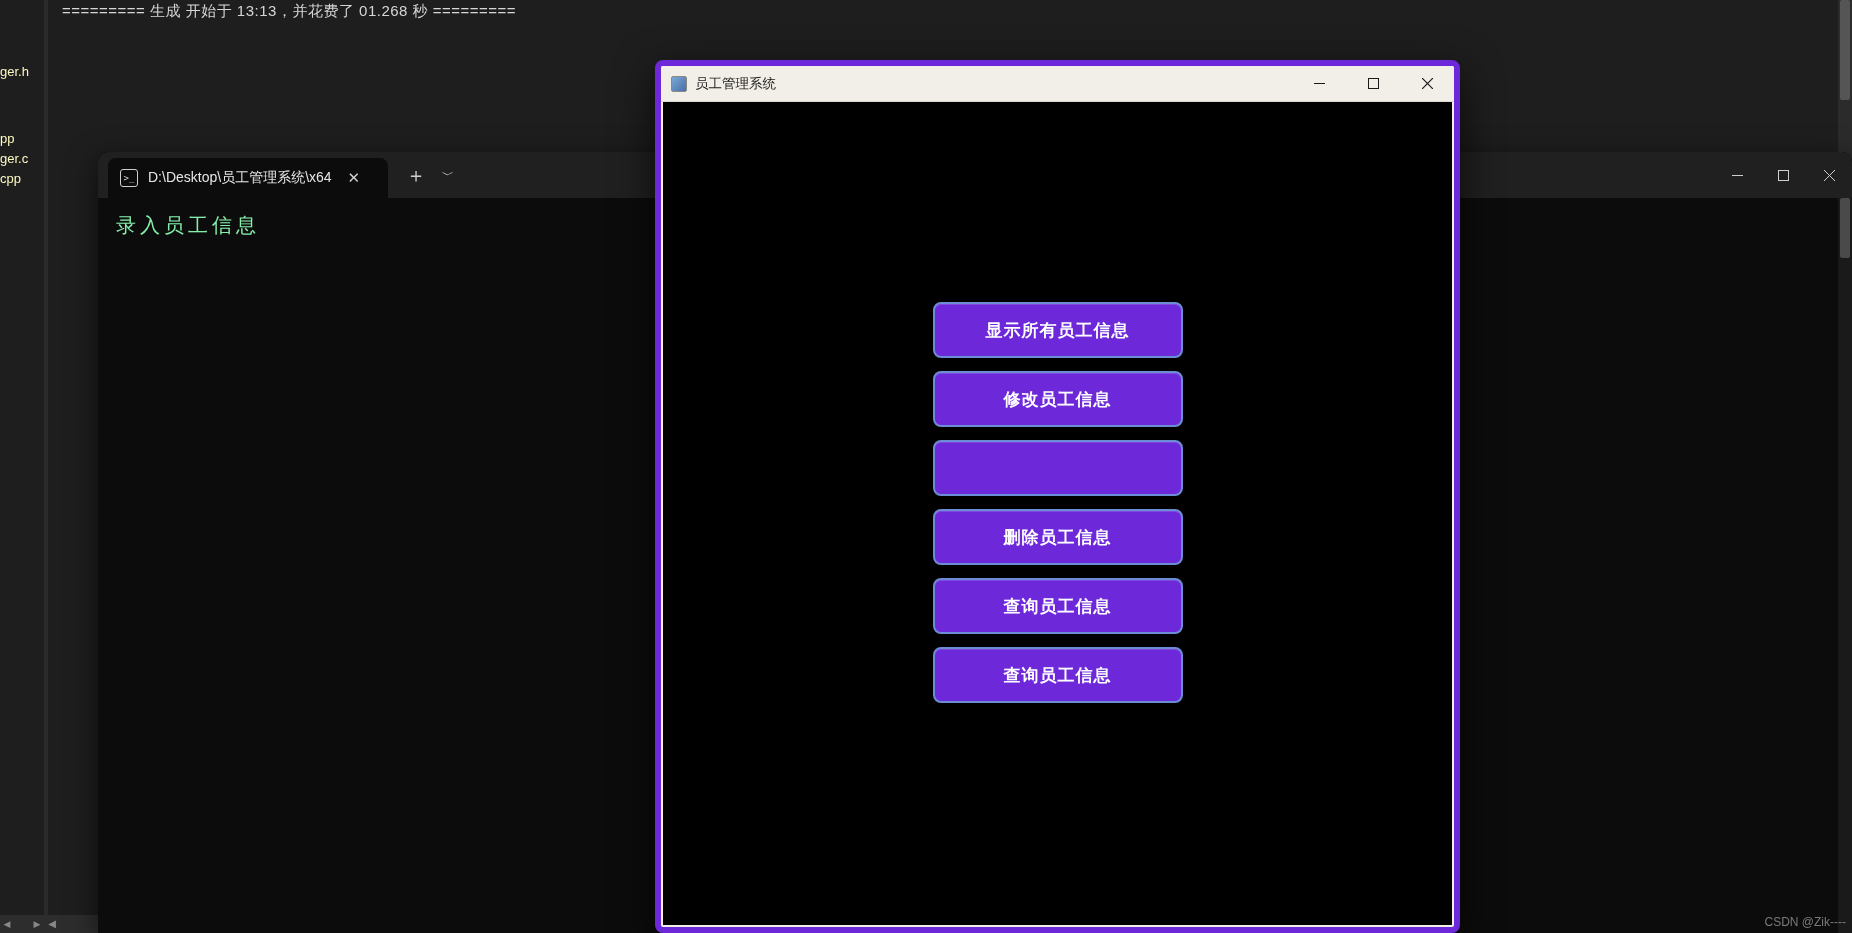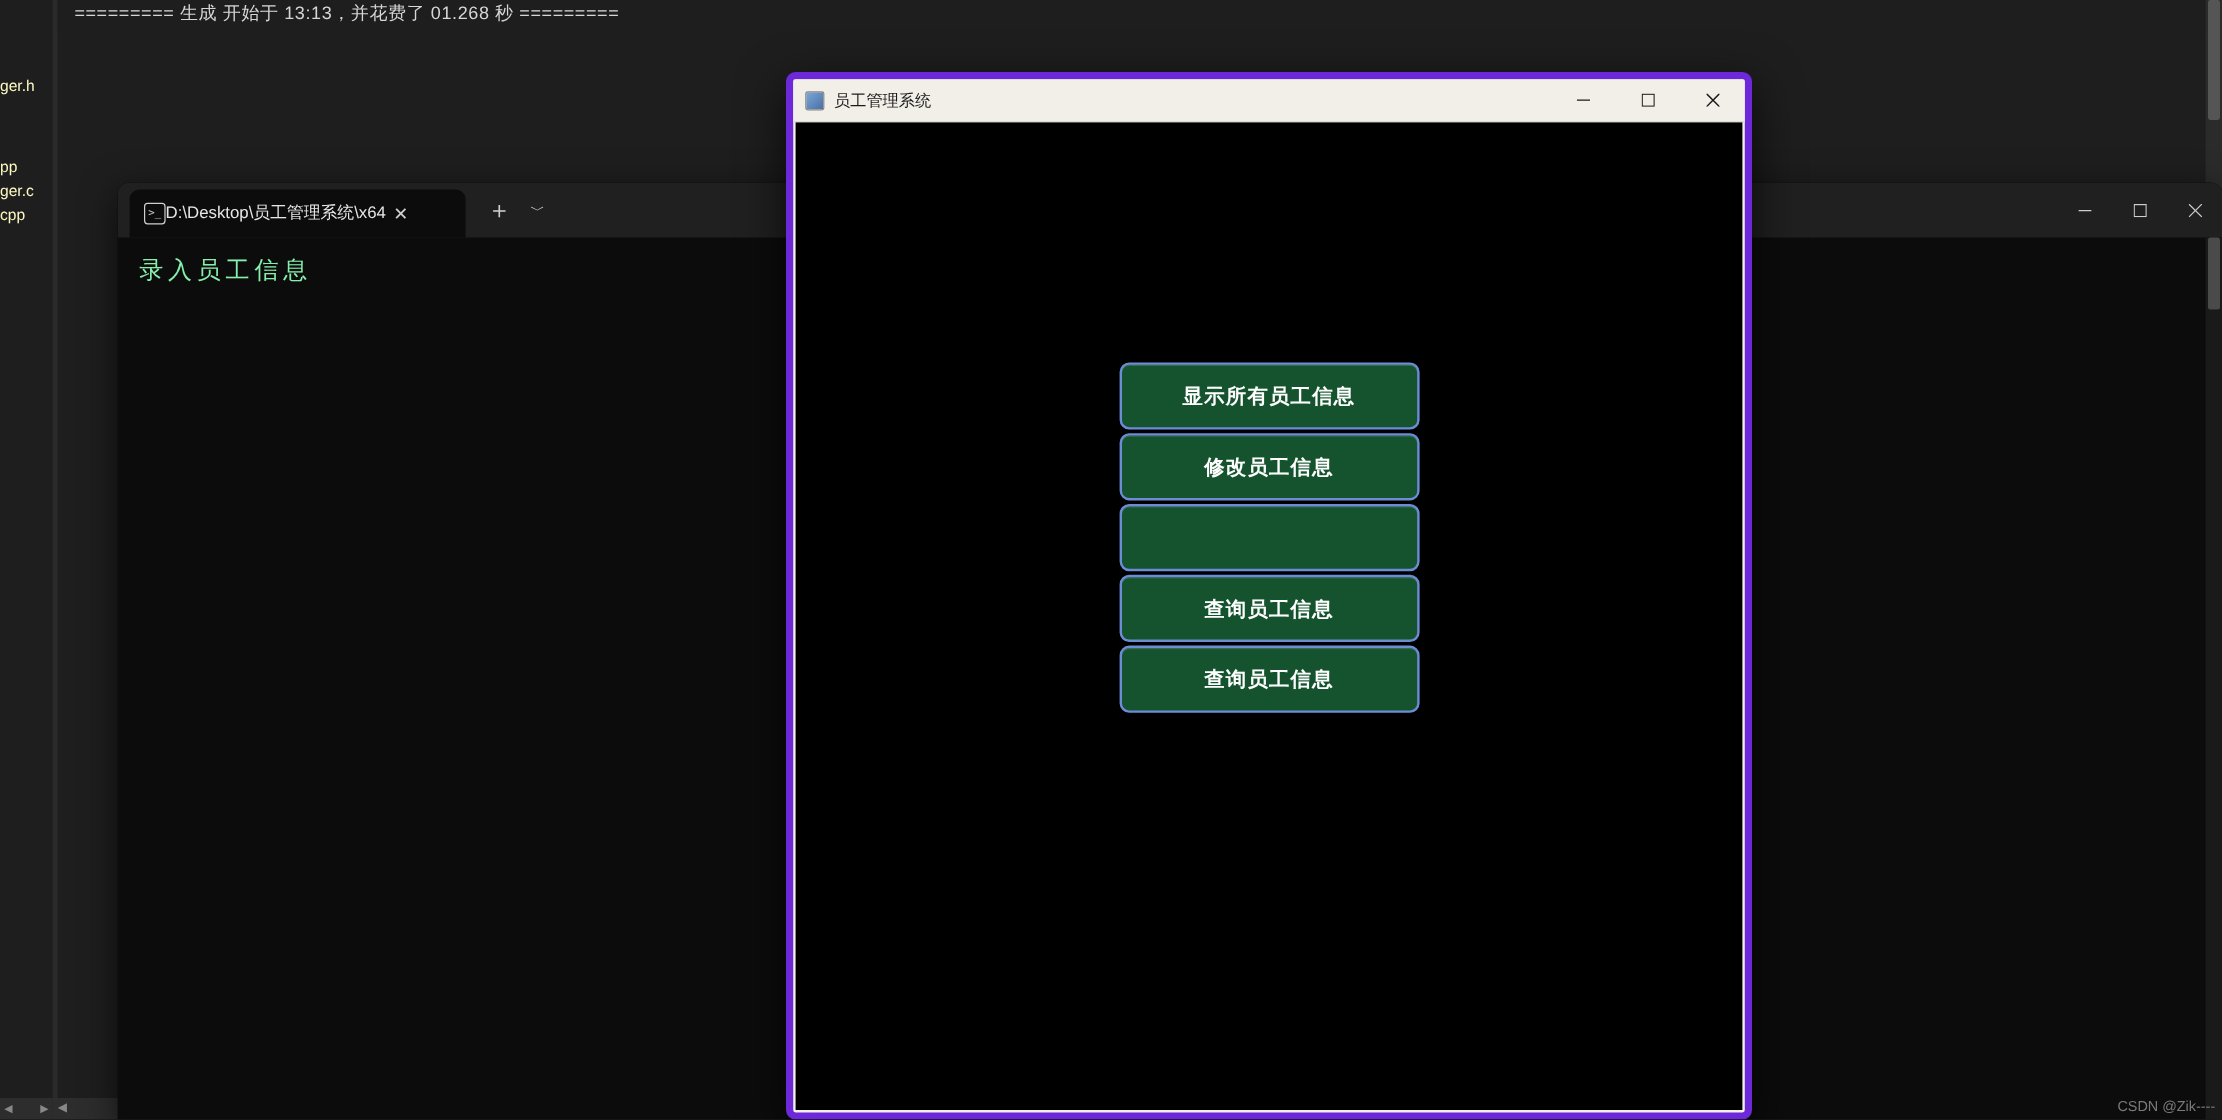--- a/index.html
+++ b/index.html
@@ -15,42 +15,42 @@
 
 
 .hscroll { position: absolute; left: 0; bottom: 0; width: 44px; height: 18px; background: #2d2d2d; display:flex; justify-content:space-between; align-items:center; padding:0 2px;}
 .hscroll .arrow { width:10px; height:10px; color:#888; font-size:9px; line-height:10px; text-align:center;}
 .hscroll2 { position: absolute; left: 44px; bottom: 0; width: 1808px; height: 18px; background: #2d2d2d; display:flex; align-items:center; padding:0 2px;}
 .hscroll2 .arrow { width:12px; height:12px; color:#888; font-size:10px; line-height:12px; text-align:center;}
 
 
 .terminal-window { position: absolute; left: 98px; top: 152px; width: 1754px; height: 781px; background: #0c0c0c; border-radius: 10px 10px 0 0; box-shadow: 0 8px 30px rgba(0,0,0,0.6); overflow:hidden;}
 .terminal-titlebar { height: 46px; background: #202020; display: flex; align-items: center; border-radius: 10px 10px 0 0; }
-.terminal-tab { height: 40px; margin-top:6px; margin-left: 10px; background: #0c0c0c; border-radius: 8px 8px 0 0; display: flex; align-items: center; padding: 0 14px 0 12px; min-width: 280px; }
+.terminal-tab { height: 40px; margin-top:6px; margin-left: 10px; background: #0c0c0c; border-radius: 8px 8px 0 0; display: flex; align-items: center; padding: 0 14px 0 12px; gap: 10px; min-width: 280px; }
 .terminal-tab .ticon { width: 18px; height: 18px; border:1.5px solid #cfcfcf; border-radius:3px; display:flex; align-items:center; justify-content:center;}
 .terminal-tab .ticon::after{content:">_"; font-size:9px; color:#cfcfcf; font-family:monospace;}
 .terminal-tab .ttitle { color: #e6e6e6; font-size: 14px; white-space: nowrap; overflow:hidden; text-overflow:ellipsis; max-width:200px;}
 .terminal-tab .tclose { color:#cfcfcf; font-size:15px; cursor:pointer; margin-left:6px;}
 .terminal-titlebar .tplus { color:#cfcfcf; font-size:20px; margin-left:18px; cursor:pointer;}
 .terminal-titlebar .tcaret { color:#cfcfcf; font-size:12px; margin-left:16px; cursor:pointer;}
 .terminal-titlebar .spacer { flex:1; }
 .terminal-titlebar .wbtn { width:46px; height:46px; display:flex; align-items:center; justify-content:center; color:#cfcfcf; cursor:pointer;}
 .terminal-body { padding: 14px 18px; color:#86efac; font-size:20px; font-family:"NSimSun","SimSun","Consolas",monospace; letter-spacing:4px;}
 .terminal-window .scrollbar-v { position:absolute; right:0; top:46px; bottom:0; width:14px; background:#1a1a1a;}
 .terminal-window .scrollbar-v .thumb { position:absolute; top:0; left:2px; right:2px; height:60px; background:#4a4a4a; border-radius:2px;}
 
 
 .app-window { position: absolute; left: 655px; top: 60px; width: 805px; height: 873px; background: #f1efe7; border: 6px solid #6d28d9; border-radius: 8px; box-shadow: 0 12px 40px rgba(0,0,0,0.7); overflow:hidden; }
 .app-titlebar { height: 36px; background: #f1efe7; display:flex; align-items:center; padding: 0 4px 0 10px; gap:8px; border-bottom:1px solid #d9d7cf;}
 .app-icon { width:16px; height:16px; background:linear-gradient(135deg,#7aa7d8,#4a6fa5); border:1px solid #888; border-radius:2px;}
 .app-title { color:#1a1a1a; font-size:13.5px; flex:0 0 auto; }
 .app-titlebar .spacer{flex:1;}
 .app-wbtn { width:46px; height:30px; display:flex; align-items:center; justify-content:center; color:#1a1a1a; cursor:pointer; border-radius:4px; font-size:13px;}
 .app-body { position:absolute; left:2px; right:2px; top:36px; bottom:2px; background:#000; display:flex; flex-direction:column; align-items:center; padding-top:200px;}
-.menu-btn { width:250px; height:56px; margin-bottom:3px; background:#14532d; border:2px solid #6b8dd6; border-radius:8px; color:#fff; font-size:17px; font-weight:600; display:flex; align-items:center; justify-content:center; cursor:pointer; box-shadow: inset 0 1px 0 rgba(255,255,255,0.15), 0 2px 3px rgba(0,0,0,0.4); letter-spacing:1px;}
+.menu-btn { width:250px; height:56px; margin-bottom:13px; background:#6d28d9; border:2px solid #6b8dd6; border-radius:8px; color:#fff; font-size:17px; font-weight:600; display:flex; align-items:center; justify-content:center; cursor:pointer; box-shadow: inset 0 1px 0 rgba(255,255,255,0.15), 0 2px 3px rgba(0,0,0,0.4); letter-spacing:1px;}
 
 
 .ide-scroll-v { position:absolute; right:0; top:0; width:14px; height:100%; background:#2b2b2b;}
 .ide-scroll-v .thumb{position:absolute; top:0; left:2px; right:2px; height:100px; background:#555; border-radius:2px;}
 
 
 .watermark { position:absolute; right:6px; bottom:4px; color:#7a7a7a; font-size:12px; font-family:Arial,sans-serif;}
 
 svg{display:block;}
 </style>
@@ -135,18 +135,19 @@
       <svg width="11" height="11" viewBox="0 0 11 11">
           <line x1="0" y1="0" x2="11" y2="11" stroke="#1a1a1a" stroke-width="1.2"></line>
           <line x1="11" y1="0" x2="0" y2="11" stroke="#1a1a1a" stroke-width="1.2"></line>
         </svg>
     </span>
   </div>
   <div class="app-body">
     <button class="menu-btn">显示所有员工信息</button>
     <button class="menu-btn">修改员工信息</button>
     <button class="menu-btn"></button>
+    <button class="menu-btn">删除员工信息</button>
     <button class="menu-btn">查询员工信息</button>
     <button class="menu-btn">查询员工信息</button>
   </div>
 </div>
 
 <div class="watermark">CSDN @Zik----</div>
 
 </body></html>

